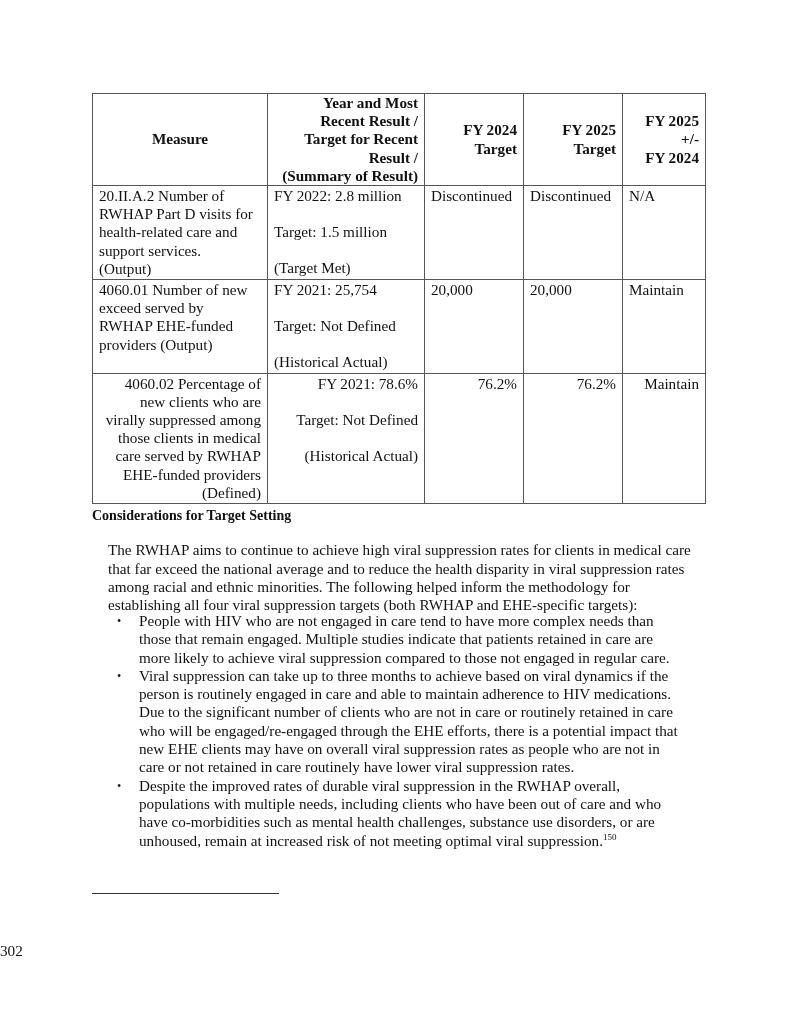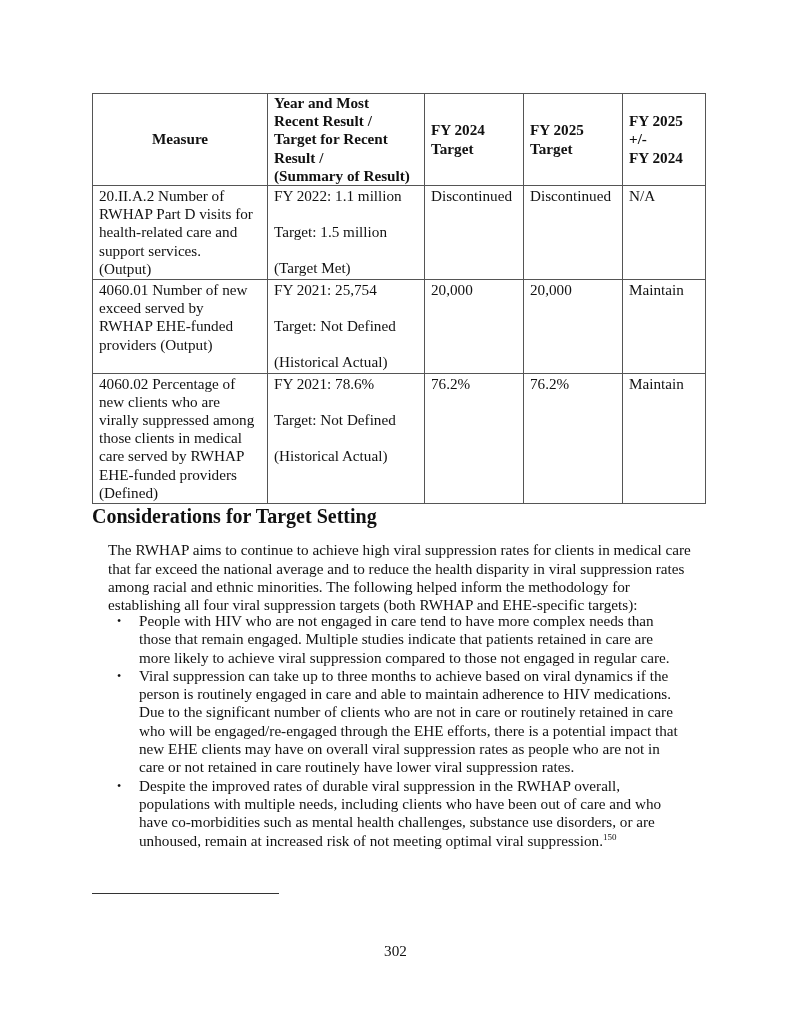--- a/index.html
+++ b/index.html
@@ -14,41 +14,41 @@
     width: 613px;
   }
   table.measures th, table.measures td {
     border: 1.3px solid #555;
     vertical-align: top;
     padding: 1px 6px 1px 6px;
     line-height: 18.2px;
     font-size: 15.2px;
   }
   table.measures th {
-    font-weight: bold; text-align: left; vertical-align: middle;
+    font-weight: bold; text-align: right; vertical-align: middle;
     padding-top: 0; padding-bottom: 0;
   }
   table.measures th.first { text-align: center; }
   col.c1 { width: 175px; }
   col.c2 { width: 157px; }
   col.c3 { width: 99px; }
   col.c4 { width: 99px; }
   col.c5 { width: 83px; }
   .hdr-row { height: 90px; }
   .r1 { height: 89px; }
   .r2 { height: 90px; }
-  .r3 { height: 125px; }
+  .r3 { height: 125px; text-align: right; }
   .cell-line { display: block; }
   .gap { display: block; height: 18px; }
   .section {
     position: absolute; left: 92px; top: 507px; width: 620px;
     line-height: 18.3px;
   }
   .section h3 {
-    margin: 0; font-size: 20px; font-weight: bold; line-height: 18.3px;
+    margin: 0; font-size: 14px; font-weight: bold; line-height: 18.3px;
   }
   .section p { margin: 16px; }
   ul.bullets {
     position: absolute; left: 92px; top: 612px; width: 620px;
     margin: 0; padding: 0; list-style: none;
   }
   ul.bullets li {
     position: relative; padding-left: 47px; line-height: 18.3px;
   }
   ul.bullets li .dot {
@@ -58,21 +58,21 @@
   .fn-rule {
     position: absolute; left: 92px; top: 893px; width: 187px; height: 0;
     border-top: 1px solid #333;
   }
   .footnote {
     position: absolute; left: 92px; top: 902px; width: 620px;
     font-size: 12.6px; line-height: 15px;
   }
   .footnote sup { font-size: 8px; vertical-align: 5px; }
   .page-num {
-    position: absolute; left: 0; width: 791px; top: 942px; text-align: center;
+    position: absolute; left: 0; width: 791px; top: 942px; 
     font-size: 15.2px;
   }
 </style>
 </head>
 <body>
 
 <div class="page">
 
   <table class="measures">
     <colgroup>
@@ -111,21 +111,21 @@
 
     <tr class="r1">
       <td>
         <span class="cell-line">20.II.A.2 Number of</span>
         <span class="cell-line">RWHAP Part D visits for</span>
         <span class="cell-line">health-related care and</span>
         <span class="cell-line">support services.</span>
         <span class="cell-line">(Output)</span>
       </td>
       <td>
-        <span class="cell-line">FY 2022: 1.1 million</span>
+        <span class="cell-line">FY 2022: 2.8 million</span>
         <span class="gap"></span>
         <span class="cell-line">Target: 1.5 million</span>
         <span class="gap"></span>
         <span class="cell-line">(Target Met)</span>
       </td>
       <td>Discontinued</td>
       <td>Discontinued</td>
       <td>N/A</td>
     </tr>
 

